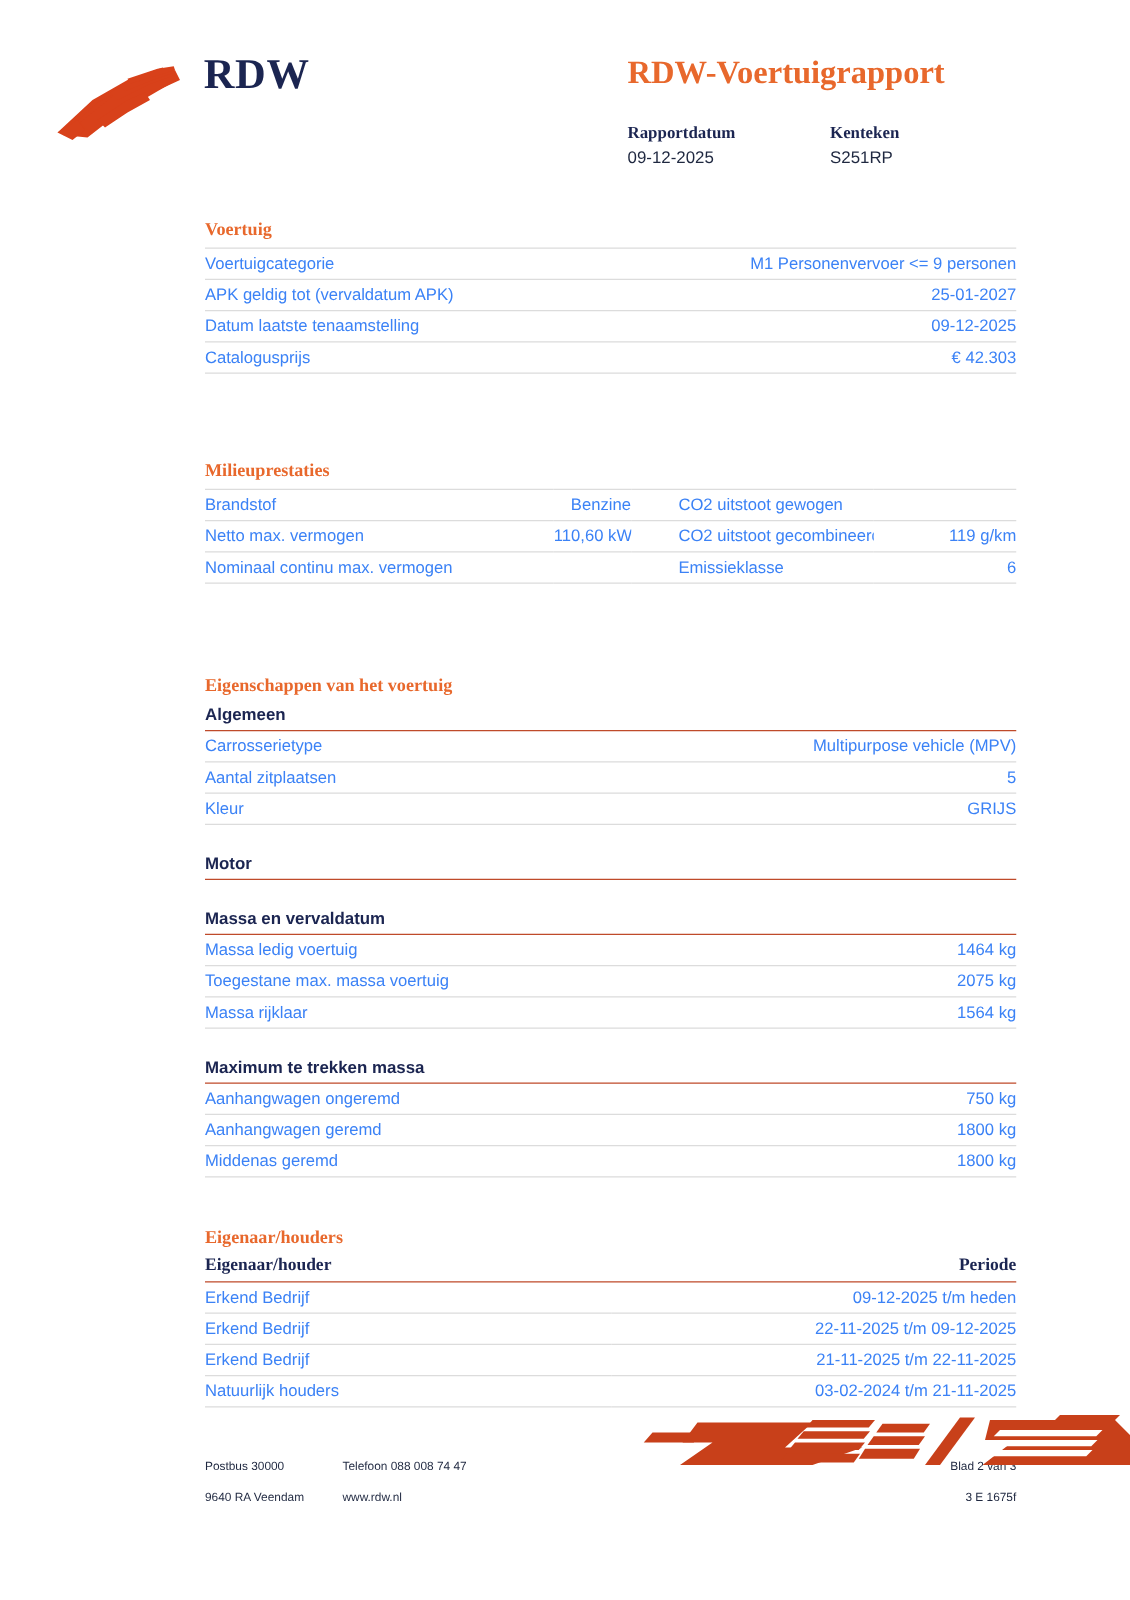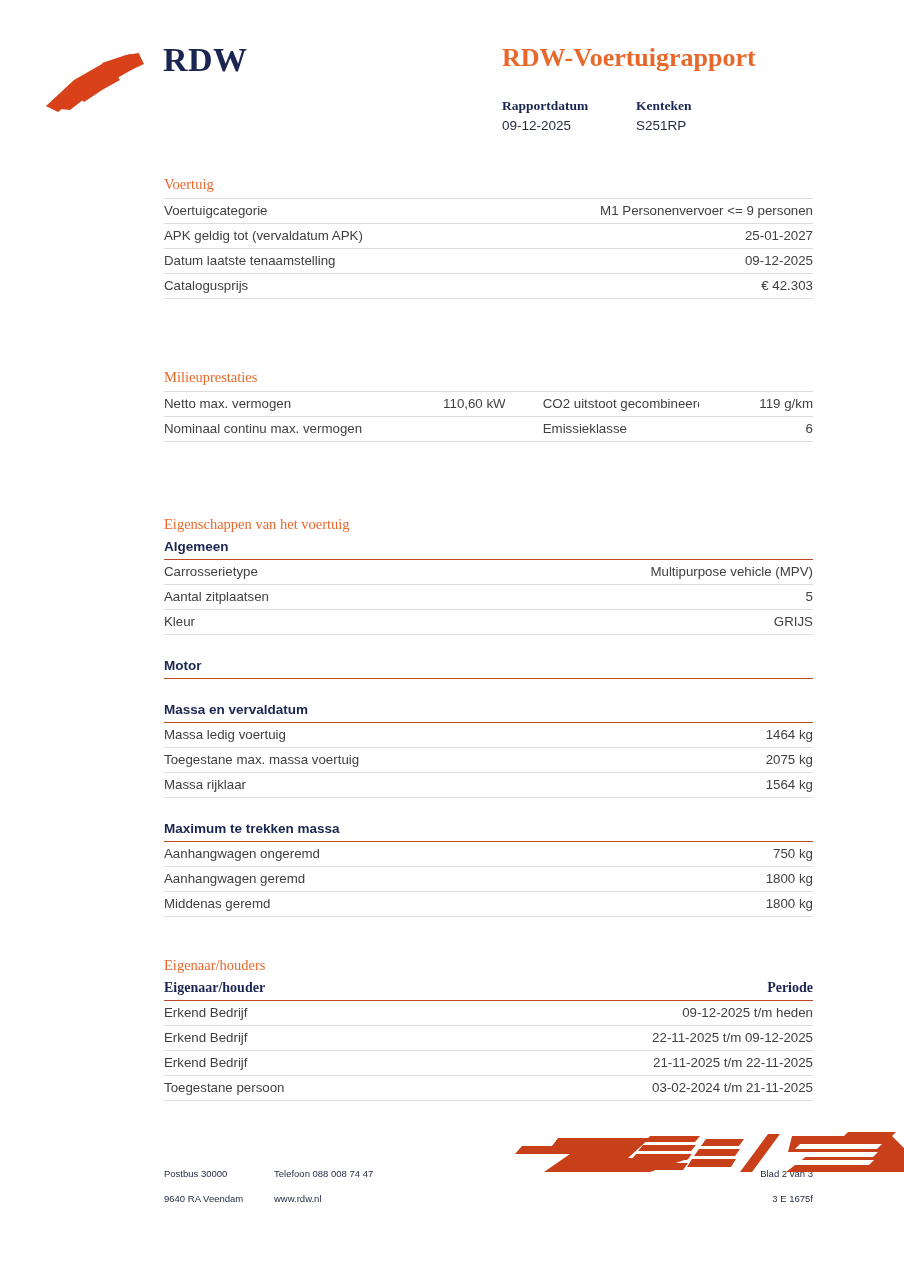--- a/index.html
+++ b/index.html
@@ -60,20 +60,21 @@
     font-weight: bold;
     color: #e8682c;
     white-space: nowrap;
   }
 
   .meta {
     position: absolute;
     left: 502px;
     top: 97px;
     display: flex;
+    gap: 28px;
   }
   .meta-block { margin-right: 0; }
   .meta-block.first { width: 134px; }
   .meta-label {
     font-family: "Liberation Serif", serif;
     font-size: 13.5px;
     font-weight: bold;
     color: #1b2551;
     line-height: 17px;
   }
@@ -89,21 +90,21 @@
   .content {
     position: absolute;
     left: 164px;
     top: 176px;
     width: 649px;
   }
 
   .sec-title {
     font-family: "Liberation Serif", serif;
     font-size: 14.5px;
-    font-weight: normal;
+    font-weight: bold;
     color: #e8682c;
     margin: 0 0 5px 0;
     line-height: 17px;
   }
 
   .sub-title {
     font-family: "Liberation Sans", sans-serif;
     font-size: 13.5px;
     font-weight: bold;
     color: #1b2551;
@@ -122,21 +123,21 @@
   table.rdw {
     width: 100%;
     border-collapse: collapse;
     table-layout: fixed;
   }
   table.rdw td {
     font-size: 13.3px;
     line-height: 15px;
     padding: 4px 0 5px 0;
     border-bottom: 1px solid #dcdcdc;
-    color: #404040;
+    color: #3b82f6;
     vertical-align: top;
     white-space: nowrap;
     overflow: hidden;
   }
   table.rdw tr:first-child td { border-top: 1px solid #dcdcdc; }
   table.rdw.no-topline tr:first-child td { border-top: none; }
 
   td.lbl { text-align: left; }
   td.val { text-align: right; }
 
@@ -258,20 +259,26 @@
       <div class="sec-title">Milieuprestaties</div>
       <table class="rdw two">
         <colgroup>
             <col class="c1">
             <col class="c2">
             <col class="c3">
             <col class="c4">
           </colgroup>
         <tbody>
           <tr>
+            <td class="lbl">Brandstof</td>
+            <td class="mid-left">Benzine</td>
+            <td class="mid-right">CO2 uitstoot gewogen</td>
+            <td class="val"></td>
+          </tr>
+          <tr>
             <td class="lbl">Netto max. vermogen</td>
             <td class="mid-left">110,60 kW</td>
             <td class="mid-right">CO2 uitstoot gecombineerd</td>
             <td class="val">119 g/km</td>
           </tr>
           <tr>
             <td class="lbl">Nominaal continu max. vermogen</td>
             <td class="mid-left"></td>
             <td class="mid-right">Emissieklasse</td>
             <td class="val">6</td>
@@ -380,21 +387,21 @@
           </tr>
           <tr>
             <td class="lbl">Erkend Bedrijf</td>
             <td class="val">22-11-2025 t/m 09-12-2025</td>
           </tr>
           <tr>
             <td class="lbl">Erkend Bedrijf</td>
             <td class="val">21-11-2025 t/m 22-11-2025</td>
           </tr>
           <tr>
-            <td class="lbl">Toegestane persoon</td>
+            <td class="lbl">Natuurlijk houders</td>
             <td class="val">03-02-2024 t/m 21-11-2025</td>
           </tr>
         </tbody>
       </table>
     </div>
 
   </div>
 
   <div class="footer">
     <div class="footer-row">

